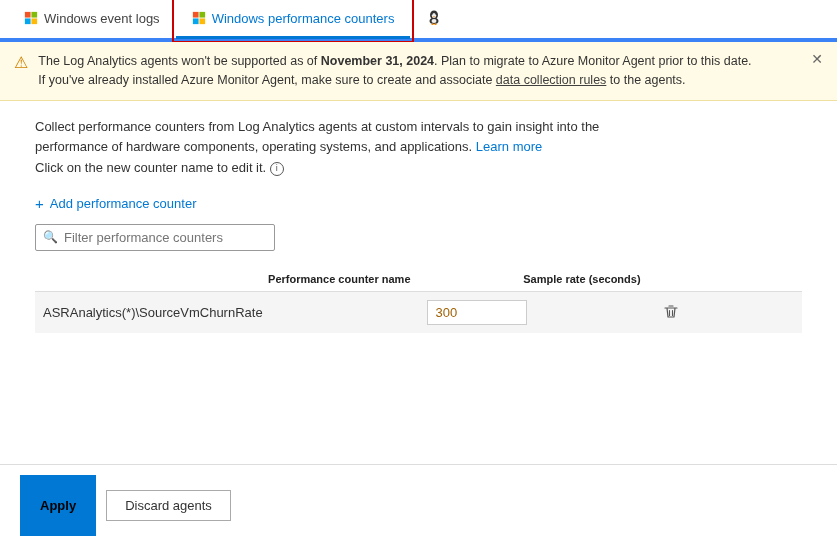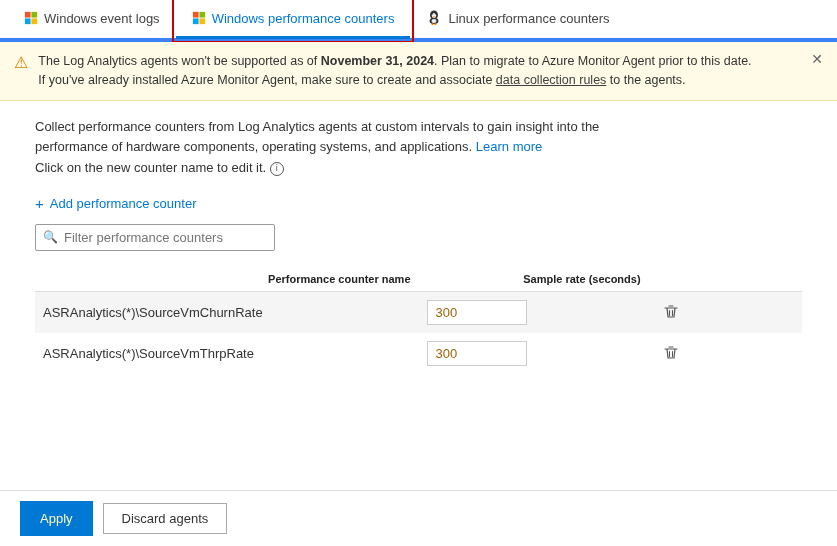--- a/index.html
+++ b/index.html
@@ -212,26 +212,26 @@
       width: 837px;
       background: #fff;
       border-top: 1px solid #ddd;
       padding: 10px 20px;
       display: flex;
       gap: 10px;
       align-items: center;
     }
     .btn-apply {
       background: #0078d4;
-      color: #fef9c3;
+      color: #000000;
       border: none;
-      padding: 10px 20px;
-      font-size: 13px;
-      cursor: pointer;
-      font-weight: 400;
+      padding: 23px 20px;
+      font-size: 13px;
+      cursor: pointer;
+      font-weight: 700;
     }
     .btn-discard {
       background: #fff;
       color: #333;
       border: 1px solid #aaa;
       padding: 7px 18px;
       font-size: 13px;
       cursor: pointer;
     }
 
@@ -278,21 +278,20 @@
         <ellipse cx="8" cy="5.5" rx="2.2" ry="2.5" fill="#eee"></ellipse>
         <circle cx="6.5" cy="3.8" r="0.6" fill="#333"></circle>
         <circle cx="9.5" cy="3.8" r="0.6" fill="#333"></circle>
         <ellipse cx="8" cy="11" rx="4.5" ry="3" fill="#333"></ellipse>
         <ellipse cx="8" cy="11" rx="2.5" ry="2" fill="#eee"></ellipse>
         <rect x="5.5" y="13.5" width="2" height="1.5" rx="0.3" fill="#f80"></rect>
         <rect x="8.5" y="13.5" width="2" height="1.5" rx="0.3" fill="#f80"></rect>
         <ellipse cx="8" cy="6.8" rx="1" ry="0.5" fill="#f80"></ellipse>
       </svg>
     </span>
-    <span>Linux performance counters</span>
   </div>
 </div>
 
 <div class="banner">
   <span class="banner-icon">⚠</span>
   <div class="banner-text">
     The Log Analytics agents won't be supported as of <strong>November 31, 2024</strong>. Plan to migrate to Azure Monitor Agent prior to this date.<br>
     If you've already installed Azure Monitor Agent, make sure to create and associate <a href="#">data collection rules</a> to the agents.
   </div>
   <button class="banner-close">✕</button>
@@ -330,32 +329,20 @@
           <td><input type="text" class="sample-input" value="300" style=""></td>
           <td>
             <button class="delete-btn">
               <svg width="16" height="16" viewBox="0 0 16 16" fill="none" xmlns="http://www.w3.org/2000/svg">
       <path d="M6 2h4M2 4h12M4 4l1 9h6l1-9" stroke="#555" stroke-width="1.2" fill="none" stroke-linecap="round" stroke-linejoin="round"></path>
       <path d="M6.5 6.5v5M9.5 6.5v5" stroke="#555" stroke-width="1.1" stroke-linecap="round"></path>
     </svg>
             </button>
           </td>
         </tr>
-        <tr class="row-odd">
-          <td>ASRAnalytics(*)\SourceVmThrpRate</td>
-          <td><input type="text" class="sample-input" value="300" style=""></td>
-          <td>
-            <button class="delete-btn">
-              <svg width="16" height="16" viewBox="0 0 16 16" fill="none" xmlns="http://www.w3.org/2000/svg">
-      <path d="M6 2h4M2 4h12M4 4l1 9h6l1-9" stroke="#555" stroke-width="1.2" fill="none" stroke-linecap="round" stroke-linejoin="round"></path>
-      <path d="M6.5 6.5v5M9.5 6.5v5" stroke="#555" stroke-width="1.1" stroke-linecap="round"></path>
-    </svg>
-            </button>
-          </td>
-        </tr>
       </tbody>
   </table>
 
 </div>
 
 <div class="footer">
   <button class="btn-apply">Apply</button>
   <button class="btn-discard">Discard agents</button>
 </div>
 

